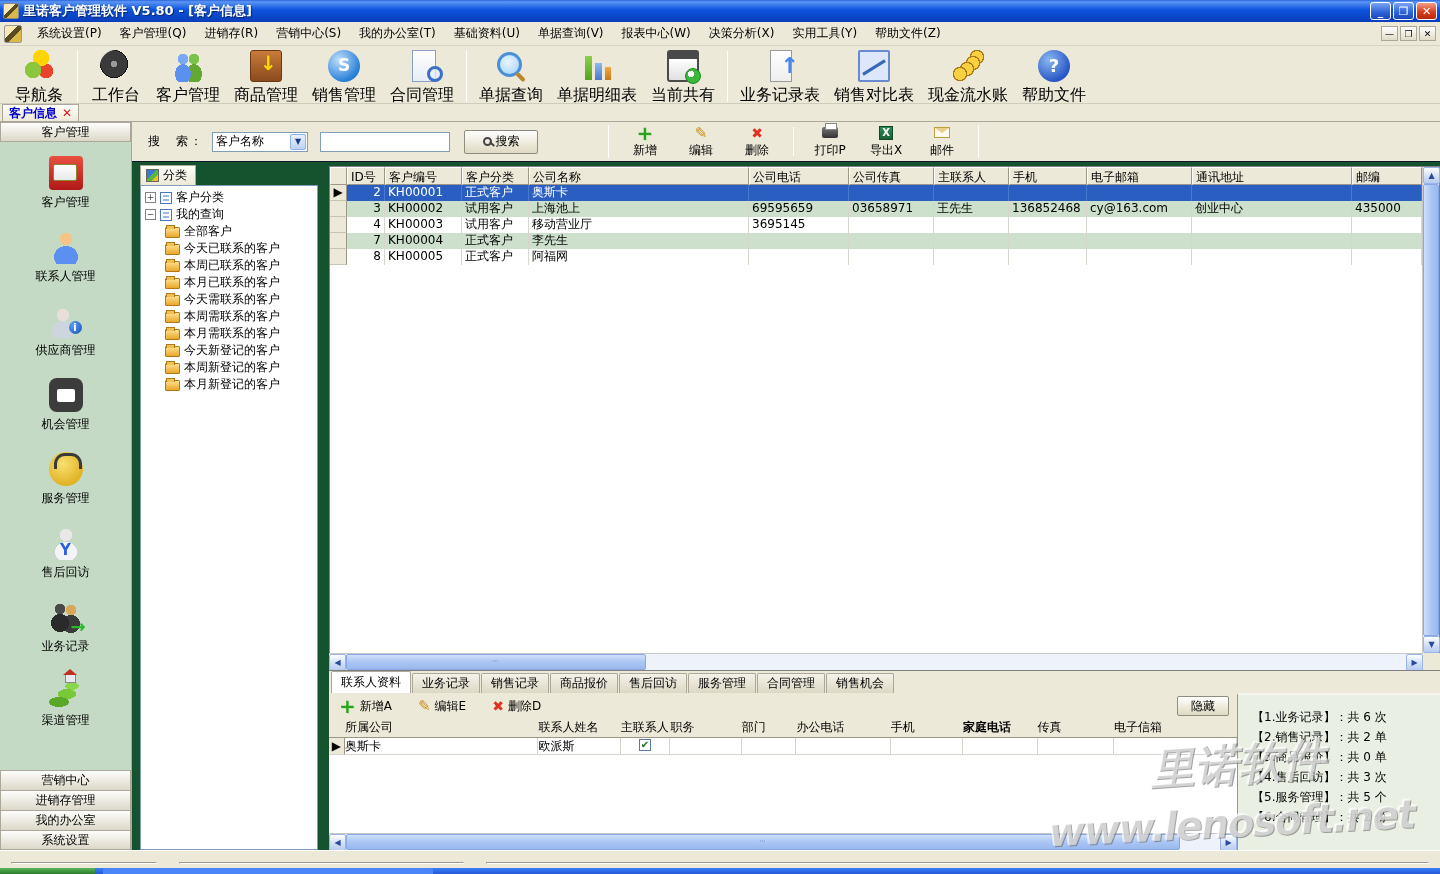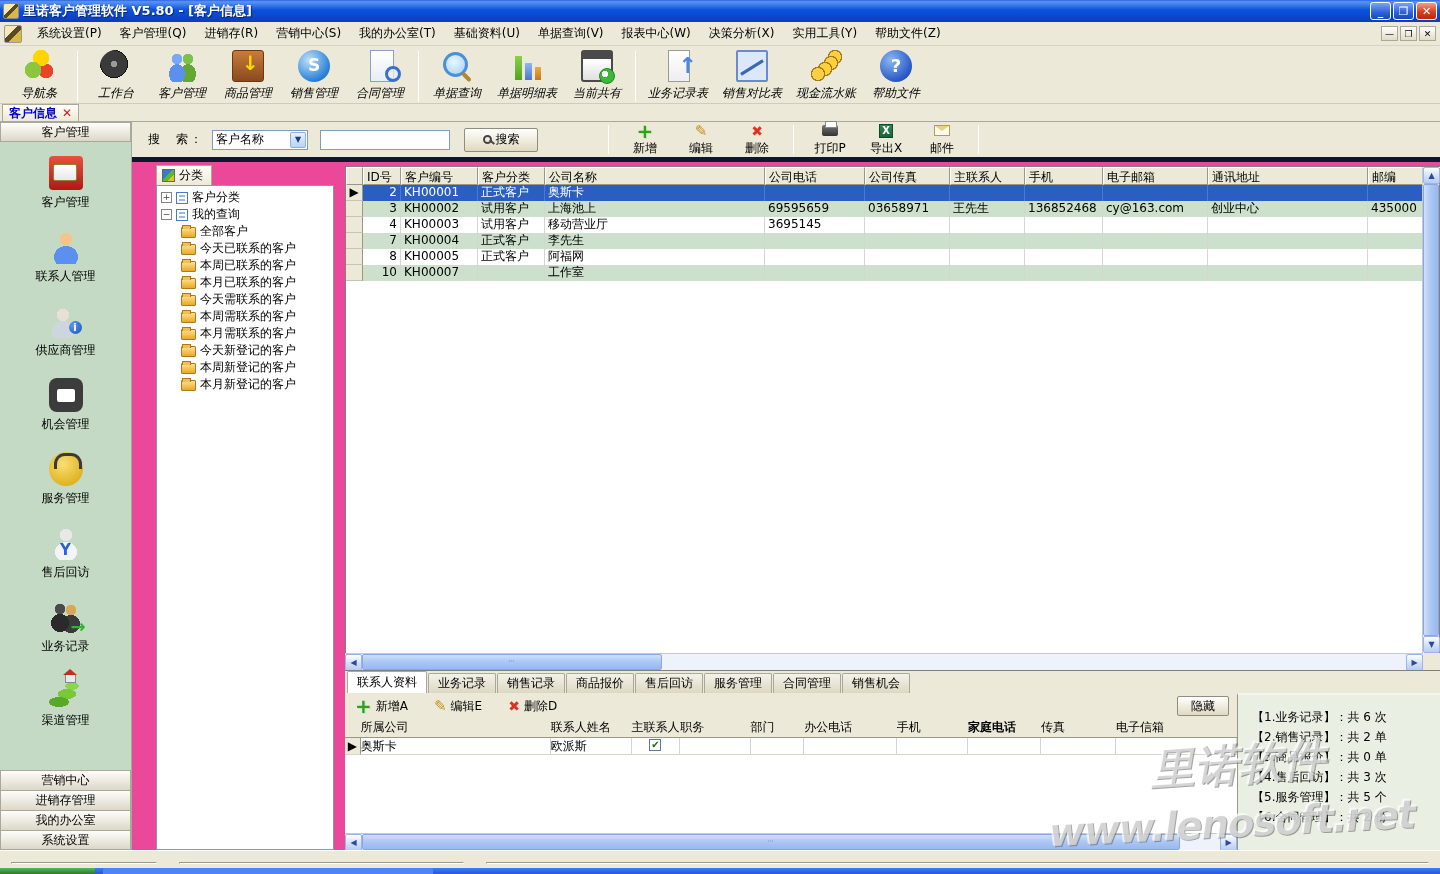--- a/index.html
+++ b/index.html
@@ -16,21 +16,21 @@
   
   .menubar { height:24px; background:#ece9d8; display:flex; align-items:center; border-bottom:1px solid #d8d4c4; padding-left:2px; }
   .menubar .m-ico { width:18px; height:18px; margin:0 6px 0 2px; border-radius:2px; background:linear-gradient(135deg,#f8e8b8 0 40%,#5a4a20 40% 60%,#d8b848 60%); border:1px solid #999; }
   .menu-item { padding:3px 9px; cursor:default; }
   .menubar .mdi-btns { margin-left:auto; display:flex; gap:2px; padding-right:4px; }
   .mdi-btn { width:17px; height:15px; border:1px solid #aca899; background:linear-gradient(#fff,#e0dcc8); font-size:9px; display:flex; align-items:center; justify-content:center; }
 
   
   .toolbar { height:58px; background:#ece9d8; border-bottom:1px solid #cfccba; display:flex; align-items:flex-start; padding:4px 2px 0 6px; }
   .tb-item { min-width:66px; padding:0 7px; display:flex; flex-direction:column; align-items:center; gap:3px; cursor:default; }
-  .tb-label { font-size:12px; white-space:nowrap;font-style:italic; }
+  .tb-label { font-size:16px; white-space:nowrap; }
   .tb-sep { width:1px; align-self:stretch; margin:1px 5px; background:#b8b4a2; border-right:1px solid #fff; }
   .tb-icon { width:32px; height:32px; position:relative; }
   .ic-nav { background:radial-gradient(circle at 10px 20px,#8cc63e 0 8px,transparent 8.5px),radial-gradient(circle at 18px 8px,#ffd400 0 8px,transparent 8.5px),radial-gradient(circle at 23px 21px,#e8442c 0 7px,transparent 7.5px); }
   .ic-desk { background:radial-gradient(circle at 14px 14px,#9a9a9a 0 3px,#3a3a3a 3px 13px,#111 13px 14px,transparent 14px); border-radius:50%; }
   .ic-cust { background:radial-gradient(circle at 11px 9px,#79a8f8 0 5px,transparent 5.5px),radial-gradient(circle at 22px 9px,#7cc24a 0 5px,transparent 5.5px),radial-gradient(ellipse 8px 10px at 11px 24px,#5b8ff0 0 99%,transparent 100%),radial-gradient(ellipse 8px 10px at 22px 24px,#62a832 0 99%,transparent 100%); }
   .ic-goods { background:linear-gradient(#c97b3a,#8a4a1e); border-radius:3px; border:1px solid #6a3812; }
   .ic-goods::after { content:"↓"; position:absolute; left:9px; top:0px; font-size:20px; font-weight:bold; color:#ffd800; text-shadow:0 0 1px #a07000; }
   .ic-sale { background:radial-gradient(circle at 11px 10px,#bfe0fa,#2a80d8 70%,#1a60b8); border-radius:50%; }
   .ic-sale::after { content:"S"; position:absolute; left:0; right:0; top:5px; text-align:center; color:#fff; font-size:17px; font-weight:bold; }
   .ic-contract { background:linear-gradient(#ffffff,#e8ecf4); border:1px solid #8aa0c8; margin-left:3px; width:24px; }
@@ -75,21 +75,21 @@
   .si-bizrecord::after { content:"→"; position:absolute; right:-3px; bottom:-3px; color:#2ab82a; font-size:18px; font-weight:bold; }
   .si-channel { background:radial-gradient(ellipse 10px 5px at 10px 28px,#5aa82a 0 99%,transparent),radial-gradient(ellipse 9px 5px at 18px 20px,#78c83a 0 99%,transparent),radial-gradient(ellipse 7px 4px at 23px 12px,#8ad84a 0 99%,transparent); }
   .si-channel::before { content:""; position:absolute; left:16px; top:0; width:9px; height:7px; background:#e8e8f0; border:1px solid #888; }
   .si-channel::after { content:""; position:absolute; left:14px; top:-5px; width:0; height:0; border-left:7px solid transparent; border-right:7px solid transparent; border-bottom:6px solid #c03020; }
   .side-bottom { display:flex; flex-direction:column; }
   .side-btn { height:20px; background:linear-gradient(#fdfdfb,#dcd8c8); border:1px solid #aca899; border-bottom:none; text-align:center; line-height:18px; cursor:default; }
   .side-btn:last-child { border-bottom:1px solid #aca899; }
 
   
   .content { flex:1; display:flex; flex-direction:column; min-width:0; }
-  .searchbar { height:40px; border-bottom:5px solid #0f172a; display:flex; align-items:center; background:#ece9d8; }
+  .searchbar { height:40px; border-bottom:1px solid #0f172a; display:flex; align-items:center; background:#ece9d8; }
   .search-label { margin-left:16px; letter-spacing:2px; }
   .combo { width:96px; height:20px; background:#fff; border:1px solid #7f9db9; margin-left:8px; display:flex; align-items:center; }
   .combo .val { flex:1; padding-left:3px; }
   .combo .drop { width:16px; height:16px; margin-right:1px; background:linear-gradient(#e8f0fc,#bcd2f4); border:1px solid #8cb0e8; border-radius:2px; font-size:8px; color:#1a3a8a; display:flex; align-items:center; justify-content:center; }
   .search-input { width:130px; height:20px; border:1px solid #7f9db9; background:#fff; margin-left:12px; padding:0 3px; font-family:inherit; }
   .btn { border:1px solid #8e8d7e; background:linear-gradient(#ffffff,#ece9d8 60%,#ded9c2); border-radius:2px; display:flex; align-items:center; justify-content:center; gap:4px; cursor:default; }
   .search-btn { width:74px; height:24px; margin-left:14px; }
   .mini-mag { width:9px; height:9px; border:2px solid #444; border-radius:50%; position:relative; }
   .mini-mag::after { content:""; position:absolute; width:6px; height:2px; background:#444; right:-5px; bottom:-1px; transform:rotate(40deg); }
   .vsep { width:1px; align-self:stretch; margin:3px 8px; background:#b8b4a2; border-right:1px solid #fff; }
@@ -97,21 +97,21 @@
   .act-ico { height:17px; display:flex; align-items:center; justify-content:center; }
   .ai-add { color:#2ea11e; font-size:20px; font-weight:bold; line-height:16px; text-shadow:1px 1px 0 #bfe8b0; }
   .ai-edit { color:#c89020; font-size:15px; }
   .ai-del { color:#e03020; font-size:14px; font-weight:bold; }
   .ai-print { width:16px; height:11px; background:linear-gradient(#777,#333); border-radius:2px; position:relative; }
   .ai-print::before { content:""; position:absolute; left:3px; top:-4px; width:10px; height:5px; background:#fff; border:1px solid #888; }
   .ai-export { width:14px; height:14px; background:linear-gradient(#2a8a58,#1a6238); border:1px solid #0e4a28; color:#fff; font-size:10px; font-weight:bold; display:flex; align-items:center; justify-content:center; }
   .ai-mail { width:16px; height:11px; background:#fdfaef; border:1px solid #b8a040; position:relative; }
   .ai-mail::before { content:""; position:absolute; left:0; top:0; width:0; height:0; border-left:7px solid transparent; border-right:7px solid transparent; border-top:5px solid #e8d088; }
 
-  .workarea { flex:1; display:flex; min-height:0; padding-left:24px; background:#ec4899; }
+  .workarea { flex:1; display:flex; min-height:0; padding-left:8px; background:#14532d; }
   
   .treepanel { width:178px; display:flex; flex-direction:column; padding-top:2px; }
   .tree-tabs { height:21px; display:flex; align-items:flex-end; }
   .tree-tab { height:20px; padding:0 8px 0 5px; border:1px solid #aca899; border-bottom:none; background:linear-gradient(#fffef8,#ece9d8); display:flex; align-items:center; gap:4px; }
   .tree-tab .tt-ico { width:13px; height:13px; background:linear-gradient(135deg,#3a78d8 0 45%,#58b838 45% 70%,#e8c030 70%); border:1px solid #666; }
   .treebox { flex:1; background:#fff; border:1px solid #7f9db9; padding:3px 2px; overflow:hidden; }
   .tnode { height:17px; display:flex; align-items:center; gap:4px; white-space:nowrap; }
   .tnode .exp { width:11px; height:11px; border:1px solid #848484; background:#fff; font-size:9px; line-height:9px; text-align:center; color:#444; margin-left:2px; }
   .tnode .clip { width:12px; height:12px; border:1px solid #4a78c8; background:#fff; position:relative; }
   .tnode .clip::before { content:""; position:absolute; left:2px; top:2px; right:2px; height:2px; background:#9ab8e8; box-shadow:0 4px 0 #9ab8e8; }
@@ -533,35 +533,20 @@
                   <div class="cell mc4">阿福网</div>
                   <div class="cell mc5"></div>
                   <div class="cell mc6"></div>
                   <div class="cell mc7"></div>
                   <div class="cell mc8"></div>
                   <div class="cell mc9"></div>
                   <div class="cell mc10"></div>
                   <div class="cell mc11"></div>
                   <div class="cell mc12"></div>
                 </div>
-                <div class="grow green">
-                  <div class="cell mc0 selcell"></div>
-                  <div class="cell mc1 num">10</div>
-                  <div class="cell mc2">KH00007</div>
-                  <div class="cell mc3"></div>
-                  <div class="cell mc4">工作室</div>
-                  <div class="cell mc5"></div>
-                  <div class="cell mc6"></div>
-                  <div class="cell mc7"></div>
-                  <div class="cell mc8"></div>
-                  <div class="cell mc9"></div>
-                  <div class="cell mc10"></div>
-                  <div class="cell mc11"></div>
-                  <div class="cell mc12"></div>
-                </div>
               </div>
           </div>
           <div class="vscroll">
             <div class="sbtn">▲</div>
             <div class="vthumb"></div>
             <div class="sbtn">▼</div>
           </div>
         </div>
         <div style="display:flex; flex:none;">
           <div class="hscroll" style="flex:1;">

